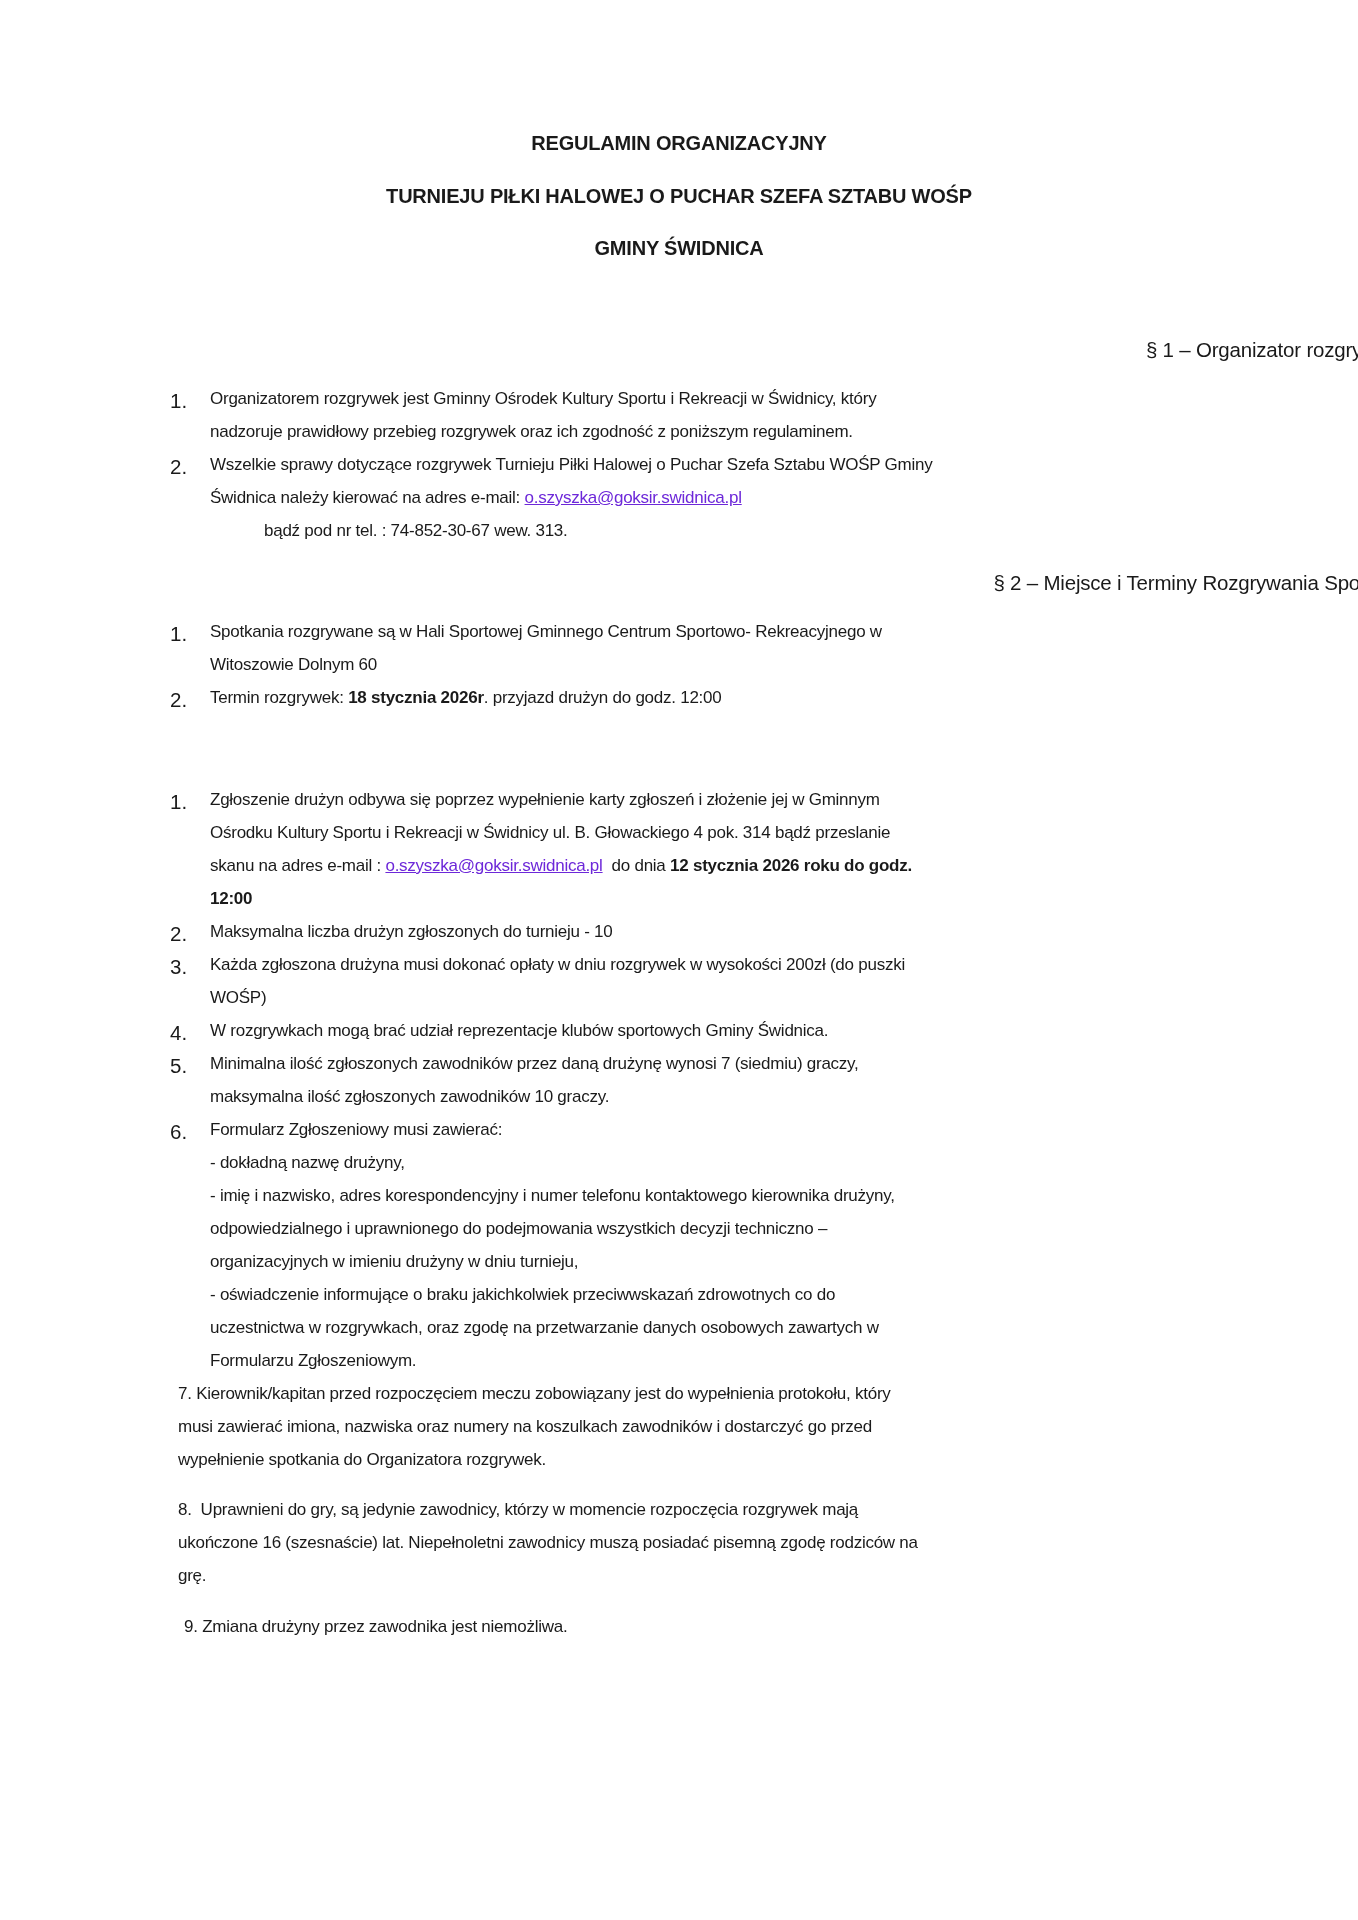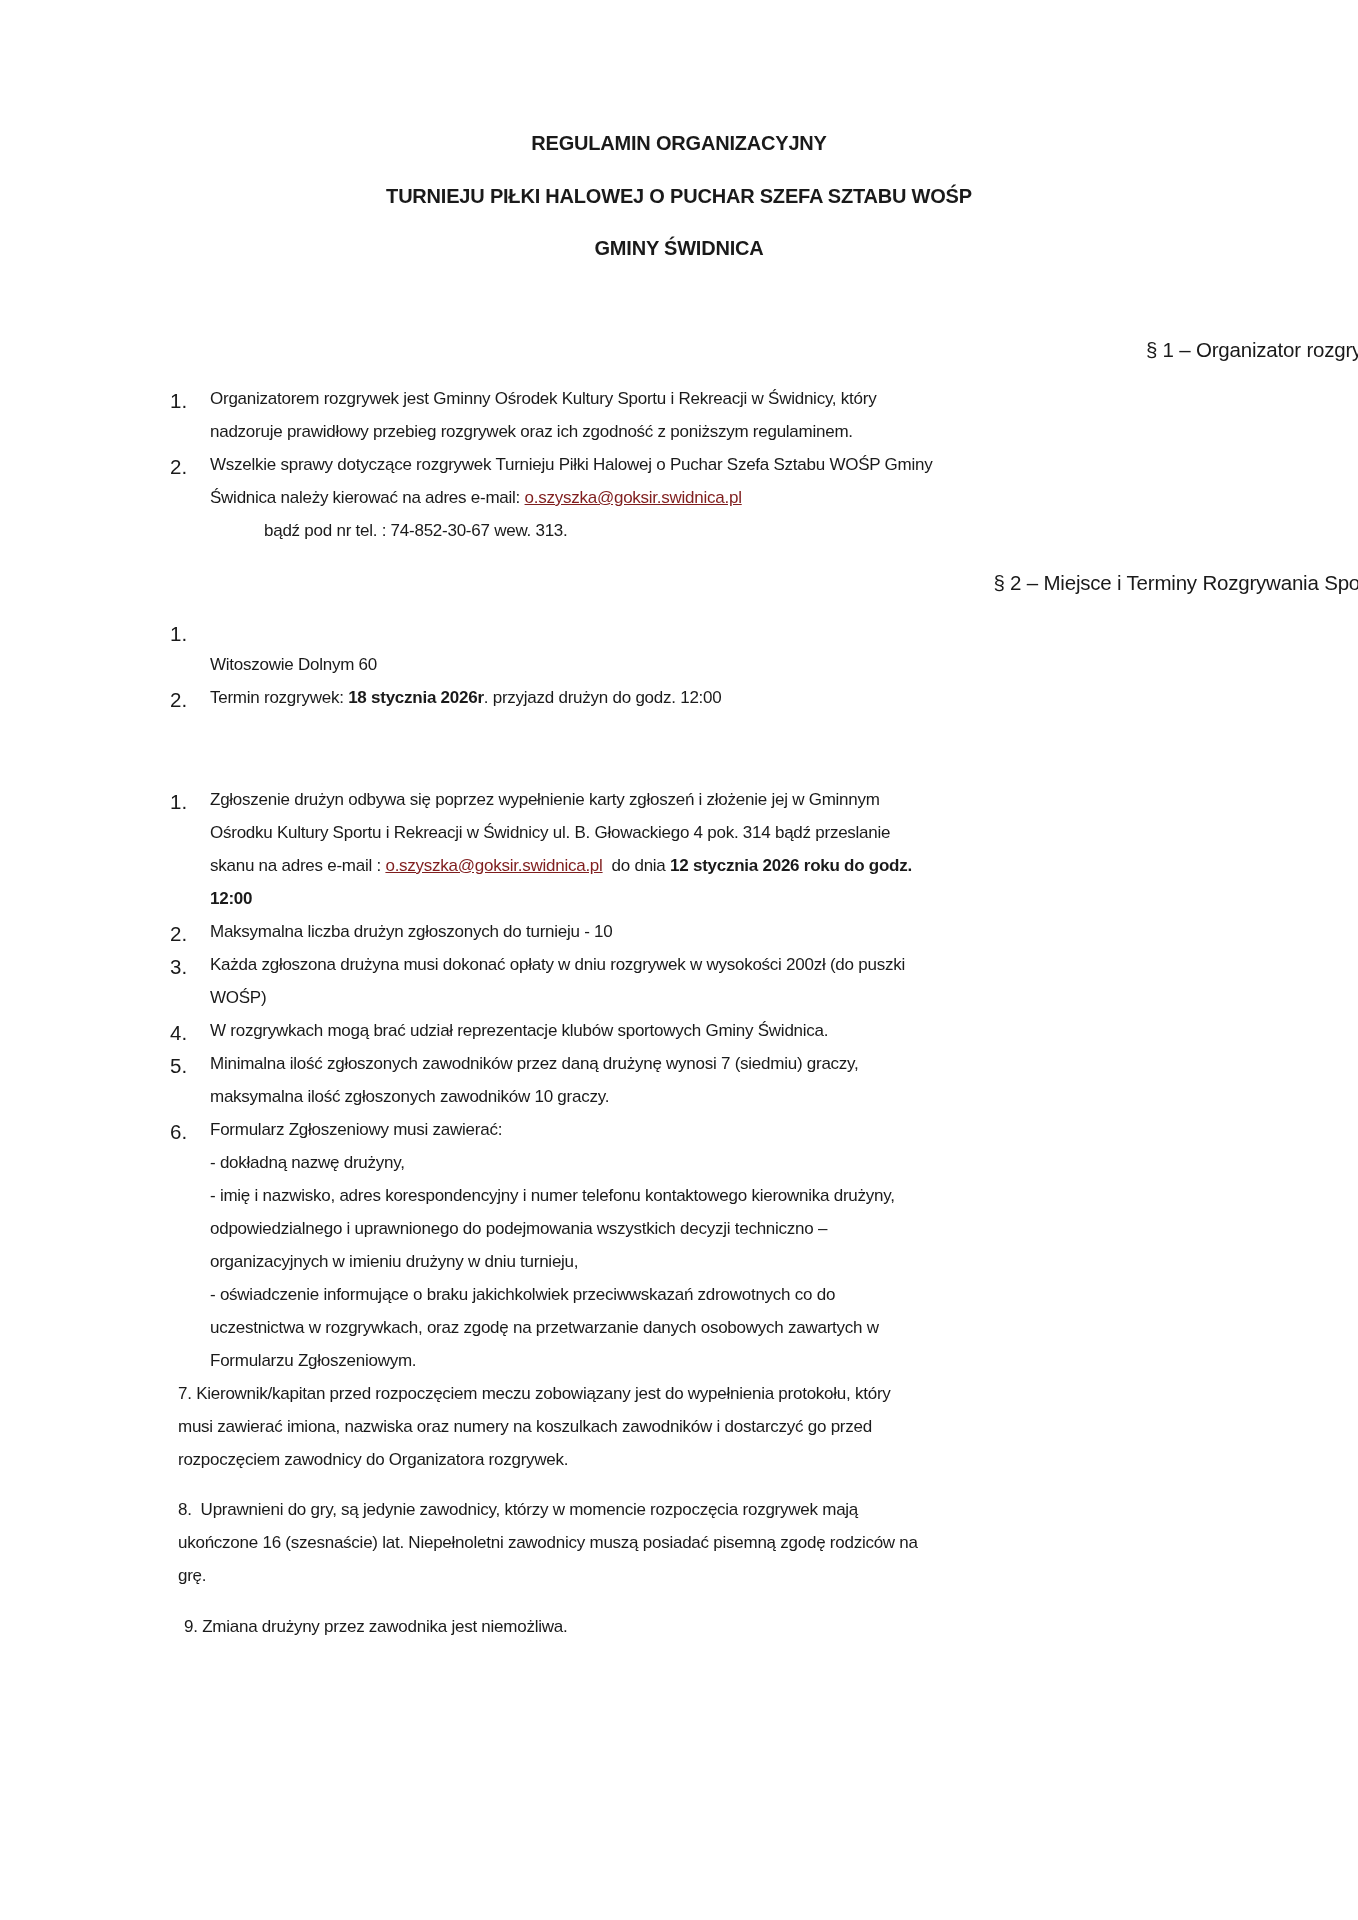--- a/index.html
+++ b/index.html
@@ -5,21 +5,21 @@
   html, body { margin: 0; padding: 0; background: #ffffff; }
   body { width: 1358px; height: 1920px; position: relative; overflow: hidden;
          font-family: "Liberation Sans", sans-serif; color: #1a1a1a; }
   .page { position: absolute; left: 0; top: 0; width: 1358px; height: 1888px; }
   .title { position: absolute; left: 0; width: 1358px; text-align: center;
            font-weight: bold; font-size: 20px; letter-spacing: -0.2px; }
   .heading { position: absolute; left: 0; width: 1358px; text-align: right;
              font-weight: normal; font-size: 20.5px; letter-spacing: -0.2px; margin-left: 40px; }
   .line { position: absolute; font-size: 17px; white-space: nowrap; letter-spacing: -0.25px; }
   .num { position: absolute; font-size: 20.5px; }
-  .link { color: #7f1d1d; text-decoration: underline; margin-top: 16px; }
+  .link { color: #6d28d9; text-decoration: underline; margin-top: 16px; }
   b { font-weight: bold; }
 </style>
 </head>
 <body>
 
 <div class="page">
 
   <div class="title" style="top:132px">REGULAMIN ORGANIZACYJNY</div>
   <div class="title" style="top:185px">TURNIEJU PIŁKI HALOWEJ O PUCHAR SZEFA SZTABU WOŚP</div>
   <div class="title" style="top:237px">GMINY ŚWIDNICA</div>
@@ -33,20 +33,21 @@
   <div class="num" style="left:170px;top:455px">2.</div>
   <div class="line" style="left:210px;top:455px">Wszelkie sprawy dotyczące rozgrywek Turnieju Piłki Halowej o Puchar Szefa Sztabu WOŚP Gminy</div>
   <div class="line" style="left:210px;top:488px">
     <span>Świdnica należy kierować na adres e-mail: </span><span class="link">o.szyszka@goksir.swidnica.pl</span>
   </div>
   <div class="line" style="left:264px;top:521px">bądź pod nr tel. : 74-852-30-67 wew. 313.</div>
 
   <div class="heading" style="top:571px">§ 2 – Miejsce i Terminy Rozgrywania Spotkań</div>
 
   <div class="num" style="left:170px;top:622px">1.</div>
+  <div class="line" style="left:210px;top:622px">Spotkania rozgrywane są w Hali Sportowej Gminnego Centrum Sportowo- Rekreacyjnego w</div>
   <div class="line" style="left:210px;top:655px">Witoszowie Dolnym 60</div>
 
   <div class="num" style="left:170px;top:688px">2.</div>
   <div class="line" style="left:210px;top:688px">
     <span>Termin rozgrywek: </span><b>18 stycznia 2026r</b><span>. przyjazd drużyn do godz. 12:00</span>
   </div>
 
 
   <div class="num" style="left:170px;top:790px">1.</div>
   <div class="line" style="left:210px;top:790px">Zgłoszenie drużyn odbywa się poprzez wypełnienie karty zgłoszeń i złożenie jej w Gminnym</div>
@@ -75,21 +76,21 @@
   <div class="line" style="left:210px;top:1153px">- dokładną nazwę drużyny,</div>
   <div class="line" style="left:210px;top:1186px">- imię i nazwisko, adres korespondencyjny i numer telefonu kontaktowego kierownika drużyny,</div>
   <div class="line" style="left:210px;top:1219px">odpowiedzialnego i uprawnionego do podejmowania wszystkich decyzji techniczno –</div>
   <div class="line" style="left:210px;top:1252px">organizacyjnych w imieniu drużyny w dniu turnieju,</div>
   <div class="line" style="left:210px;top:1285px">- oświadczenie informujące o braku jakichkolwiek przeciwwskazań zdrowotnych co do</div>
   <div class="line" style="left:210px;top:1318px">uczestnictwa w rozgrywkach, oraz zgodę na przetwarzanie danych osobowych zawartych w</div>
   <div class="line" style="left:210px;top:1351px">Formularzu Zgłoszeniowym.</div>
 
   <div class="line" style="left:178px;top:1384px">7. Kierownik/kapitan przed rozpoczęciem meczu zobowiązany jest do wypełnienia protokołu, który</div>
   <div class="line" style="left:178px;top:1417px">musi zawierać imiona, nazwiska oraz numery na koszulkach zawodników i dostarczyć go przed</div>
-  <div class="line" style="left:178px;top:1450px">rozpoczęciem zawodnicy do Organizatora rozgrywek.</div>
+  <div class="line" style="left:178px;top:1450px">wypełnienie spotkania do Organizatora rozgrywek.</div>
 
   <div class="line" style="left:178px;top:1500px;white-space:pre">8.  Uprawnieni do gry, są jedynie zawodnicy, którzy w momencie rozpoczęcia rozgrywek mają</div>
   <div class="line" style="left:178px;top:1533px">ukończone 16 (szesnaście) lat. Niepełnoletni zawodnicy muszą posiadać pisemną zgodę rodziców na</div>
   <div class="line" style="left:178px;top:1566px">grę.</div>
 
   <div class="line" style="left:184px;top:1617px">9. Zmiana drużyny przez zawodnika jest niemożliwa.</div>
 
 </div>
 
 </body></html>

